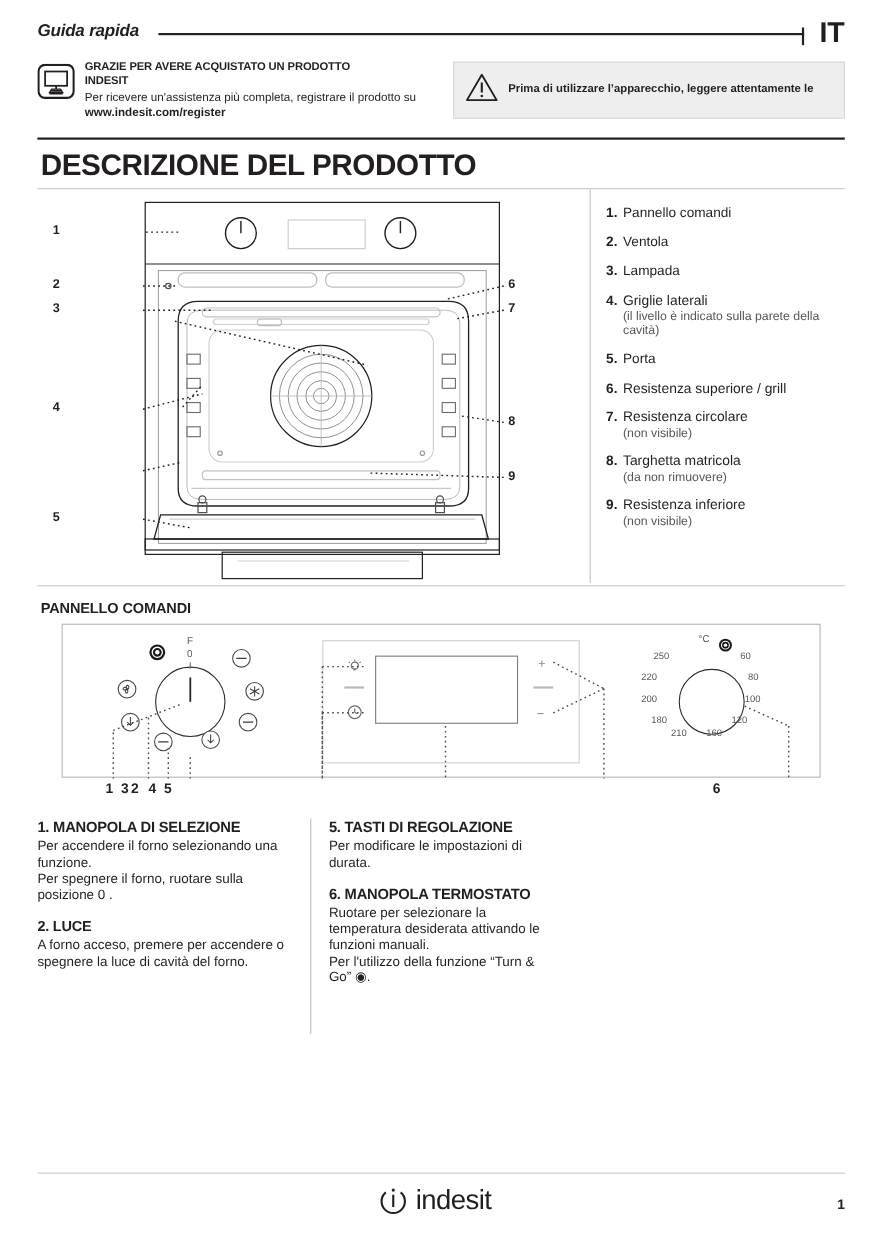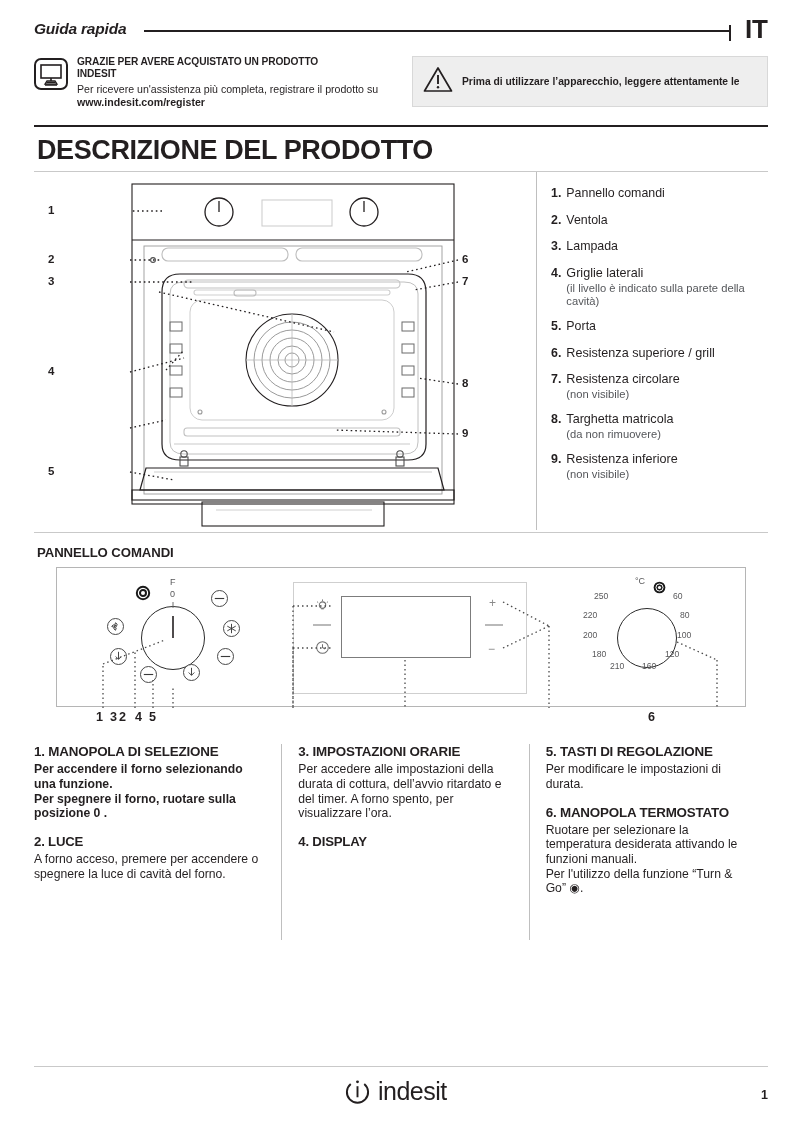--- a/index.html
+++ b/index.html
@@ -442,32 +442,26 @@
     <span style="left:63px;">2</span>
     <span style="left:79px;">4</span>
     <span style="left:93px;">5</span>
     <span style="left:592px;">6</span>
   </div>
 
   <div class="cols">
 
     <div class="col col1">
       <div class="ct">1. MANOPOLA DI SELEZIONE</div>
-      <div class="cb" style="white-space:pre-line;font-weight:bold;">Per accendere il forno selezionando una funzione.
+      <div class="cb" style="white-space:pre-line;">Per accendere il forno selezionando una funzione.
 Per spegnere il forno, ruotare sulla posizione  0 .</div>
       <div class="ct sm">2. LUCE</div>
       <div class="cb">A forno acceso, premere per accendere o spegnere la luce di cavità del forno.</div>
     </div>
 
-    <div class="col col2">
-      <div class="ct">3. IMPOSTAZIONI ORARIE</div>
-      <div class="cb">Per accedere alle impostazioni della durata di cottura, dell’avvio ritardato e del timer. A forno spento, per visualizzare l’ora.</div>
-      <div class="ct sm">4. DISPLAY</div>
-      <div class="cb"></div>
-    </div>
 
     <div class="col col3">
       <div class="ct">5. TASTI DI REGOLAZIONE</div>
       <div class="cb">Per modificare le impostazioni di durata.</div>
       <div class="ct">6. MANOPOLA TERMOSTATO</div>
       <div class="cb" style="white-space:pre-line;">Ruotare per selezionare la temperatura desiderata attivando le funzioni manuali.
 Per l'utilizzo della funzione “Turn &amp; Go” ◉.</div>
     </div>
   </div>
 

